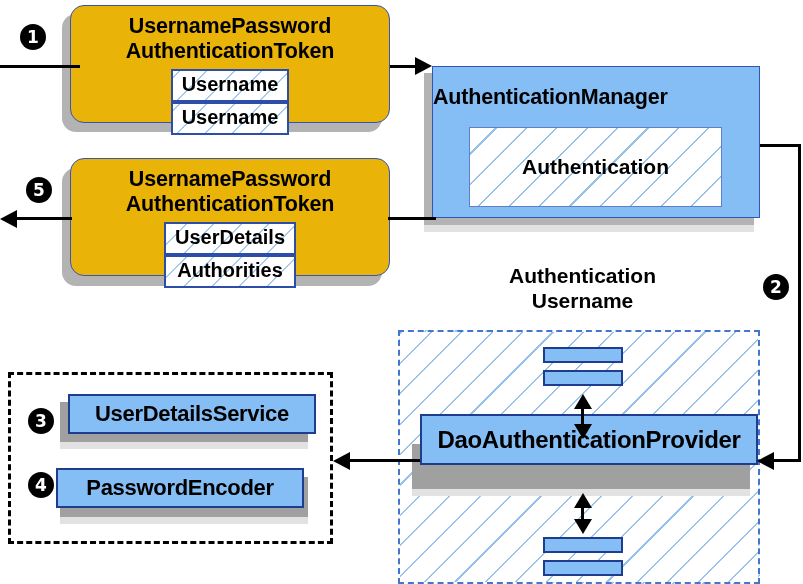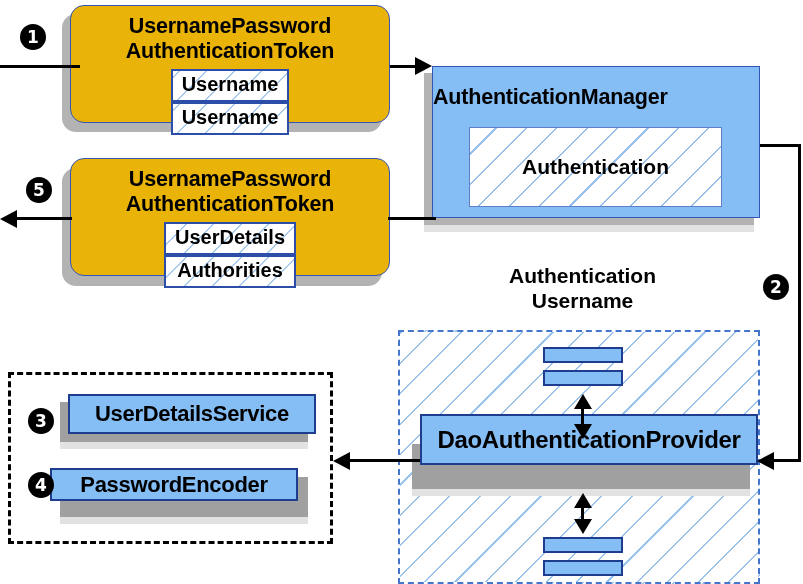--- a/index.html
+++ b/index.html
@@ -267,15 +267,15 @@
   <div class="abs group-black" style="left:8px; top:372px; width:325px; height:172px;"></div>
 
   <div class="abs marker" style="left:28px; top:408px;">3</div>
   <div class="abs bar-shadow-lite" style="left:60px; top:406px; width:248px; height:43px;"></div>
   <div class="abs bar-shadow" style="left:60px; top:402px; width:248px; height:40px;"></div>
   <div class="abs bar bar-label" style="left:68px; top:394px; width:248px; height:40px; font-size:22px;">UserDetailsService</div>
 
   <div class="abs marker" style="left:28px; top:472px;">4</div>
   <div class="abs bar-shadow-lite" style="left:60px; top:481px; width:248px; height:43px;"></div>
   <div class="abs bar-shadow" style="left:60px; top:477px; width:248px; height:40px;"></div>
-  <div class="abs bar bar-label" style="left:50px; top:468px; width:248px; height:33px; font-size:22px;">PasswordEncoder</div>
+  <div class="abs bar bar-label" style="left:56px; top:468px; width:248px; height:40px; font-size:22px;">PasswordEncoder</div>
 
 </div>
 
 </body></html>

